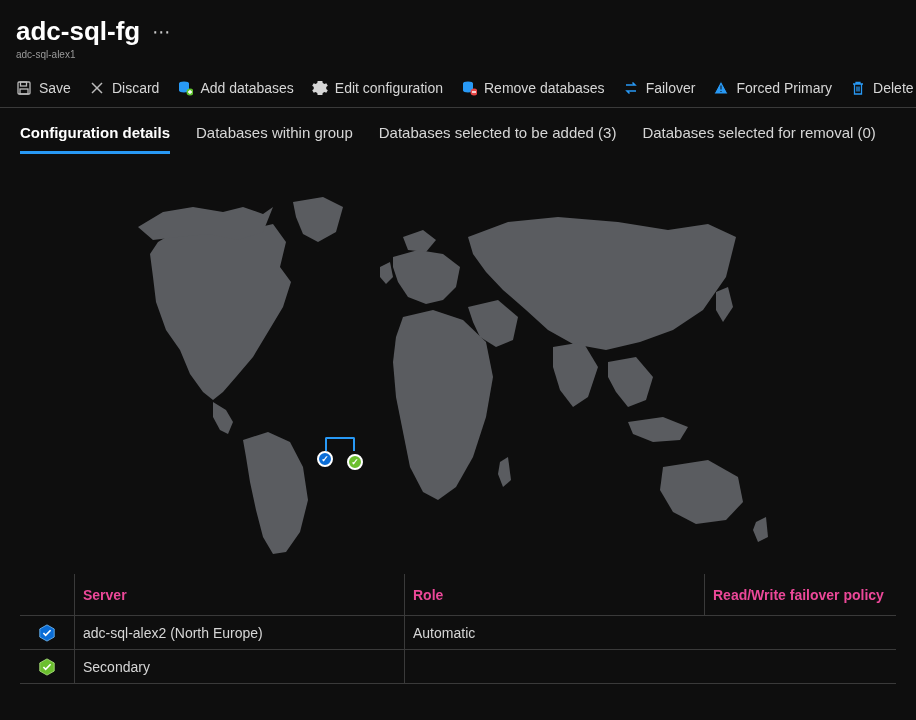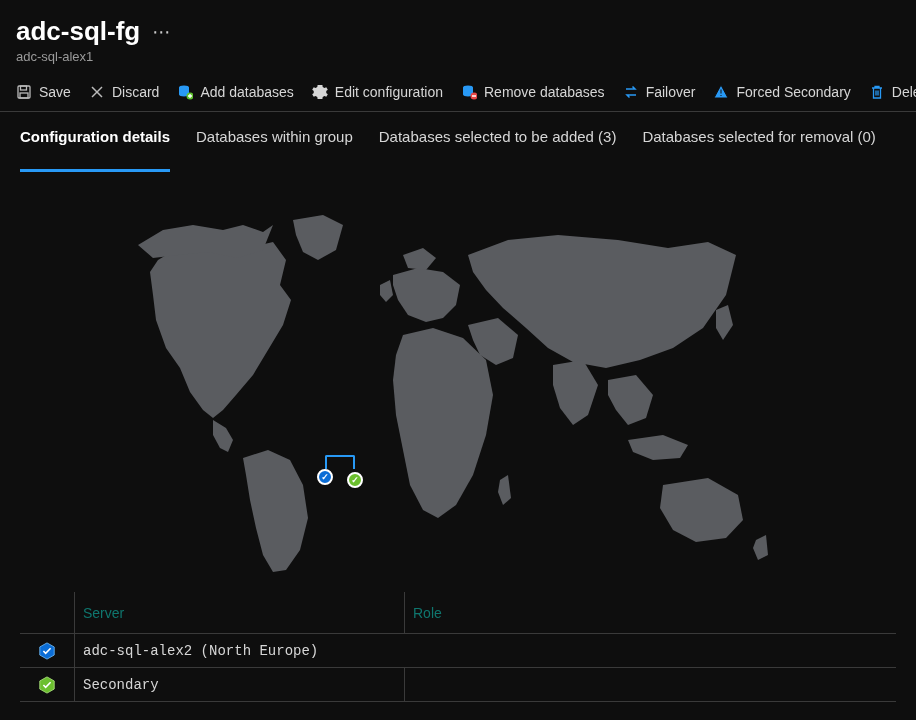--- a/index.html
+++ b/index.html
@@ -24,21 +24,21 @@
       font-weight: 600;
       color: #fff;
     }
     .ellipsis {
       color: #ccc;
       font-size: 18px;
       letter-spacing: 1px;
       cursor: pointer;
     }
     .subtitle {
-      font-size: 13px;
+      font-size: 10px;
       color: #9a9a9a;
       margin-top: 2px;
     }
     .toolbar {
       display: flex;
       align-items: flex-start;
       gap: 18px;
       padding: 14px 16px 11px 16px;
       border-bottom: 1px solid #3a3a3a;
     }
@@ -53,21 +53,21 @@
     }
     .toolbar-item svg { width: 16px; height: 16px; flex-shrink: 0; }
     .tabs {
       display: flex;
       gap: 26px;
       padding: 16px 20px 0 20px;
     }
     .tab {
       font-size: 15px;
       color: #d6d6d6;
-      padding-bottom: 24px;
+      padding-bottom: 10px;
       cursor: pointer;
       border-bottom: 3px solid transparent;
     }
     .tab.active {
       color: #fff;
       font-weight: 600;
       border-bottom: 3px solid #2899f5;
     }
     .map-container {
       height: 420px;
@@ -105,28 +105,27 @@
       padding: 0 20px;
     }
     .table-head, .table-row {
       display: grid;
       grid-template-columns: 54px 330px 300px 1fr;
       align-items: center;
       border-bottom: 1px solid #3a3a3a;
       font-size: 14px;
     }
     .table-head {
-      font-weight: 400;
-      color: #0f766e;
+      font-weight: 700;
+      color: #ec4899;
       height: 42px;
     }
     .table-row {
       height: 34px;
       color: #d6d6d6;
-      font-family: Liberation Mono, monospace;
     }
     .cell-server, .cell-role, .cell-policy {
       padding-left: 8px;
       border-left: 1px solid #3a3a3a;
       height: 100%;
       display: flex;
       align-items: center;
     }
     .table-head .cell-icon { border: none; }
     .cell-icon { display: flex; justify-content: center; align-items: center; }
@@ -191,21 +190,21 @@
   <div class="toolbar-item">
     <svg viewBox="0 0 16 16" fill="none" stroke="#2899f5" stroke-width="1.5">
         <path d="M3 5h9l-2.5-2.5M13 11H4l2.5 2.5"></path>
       </svg>
     <span>Failover</span>
   </div>
   <div class="toolbar-item">
     <svg viewBox="0 0 16 16" fill="#2899f5">
         <path d="M8 1L1 14h14L8 1zm0 4.5v4m0 1.5v1" stroke="#0e0e0e" stroke-width="1"></path>
       </svg>
-    <span>Forced Secondary</span>
+    <span>Forced Primary</span>
   </div>
   <div class="toolbar-item">
     <svg viewBox="0 0 16 16" fill="none" stroke="#2899f5" stroke-width="1.3">
         <path d="M3 4h10M6 4V2.5h4V4M4.5 4v10h7V4M7 6.5v5M9 6.5v5"></path>
       </svg>
     <span>Delete</span>
   </div>
 </div>
 
 <div class="tabs">
@@ -261,31 +260,33 @@
   <div class="marker secondary">
     <span class="marker-check">✓</span>
   </div>
 </div>
 
 <div class="table">
   <div class="table-head">
     <div class="cell-icon"></div>
     <div class="cell-server">Server</div>
     <div class="cell-role">Role</div>
+    <div class="cell-policy">Read/Write failover policy</div>
   </div>
   <div class="table-row">
     <div class="cell-icon">
       <span class="hexagon">
         <svg viewBox="0 0 20 20">
             <polygon points="10,1 18,5.5 18,14.5 10,19 2,14.5 2,5.5" fill="#0b6dd6" stroke="#6ab3f0" stroke-width="1"></polygon>
             <path d="M6 10l2.5 2.5L14 7" stroke="#fff" stroke-width="1.8" fill="none"></path>
           </svg>
       </span>
     </div>
     <div class="cell-server">adc-sql-alex2 (North Europe)</div>
+    <div class="cell-policy">Automatic</div>
   </div>
   <div class="table-row">
     <div class="cell-icon">
       <span class="hexagon">
         <svg viewBox="0 0 20 20">
             <polygon points="10,1 18,5.5 18,14.5 10,19 2,14.5 2,5.5" fill="#6bbf2e" stroke="#a8e07a" stroke-width="1"></polygon>
             <path d="M6 10l2.5 2.5L14 7" stroke="#fff" stroke-width="1.8" fill="none"></path>
           </svg>
       </span>
     </div>

